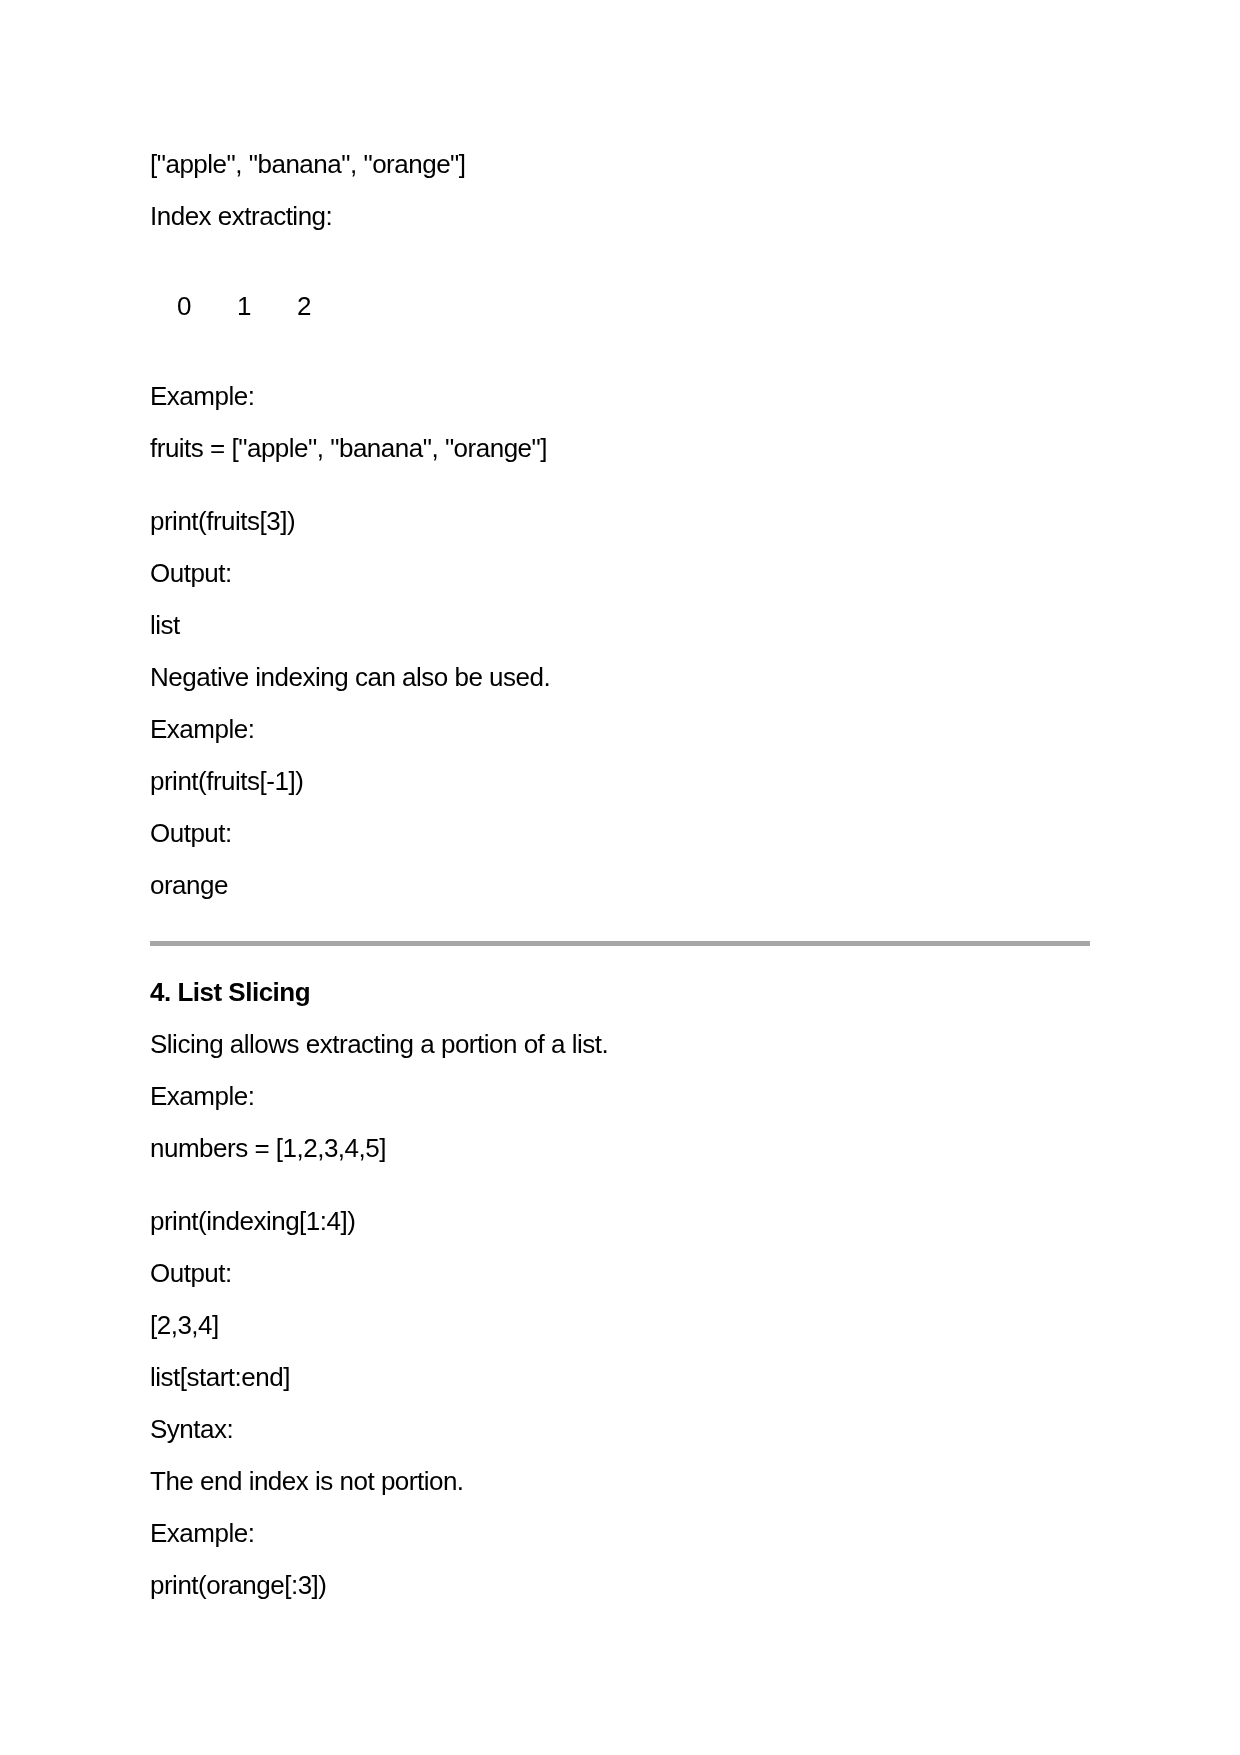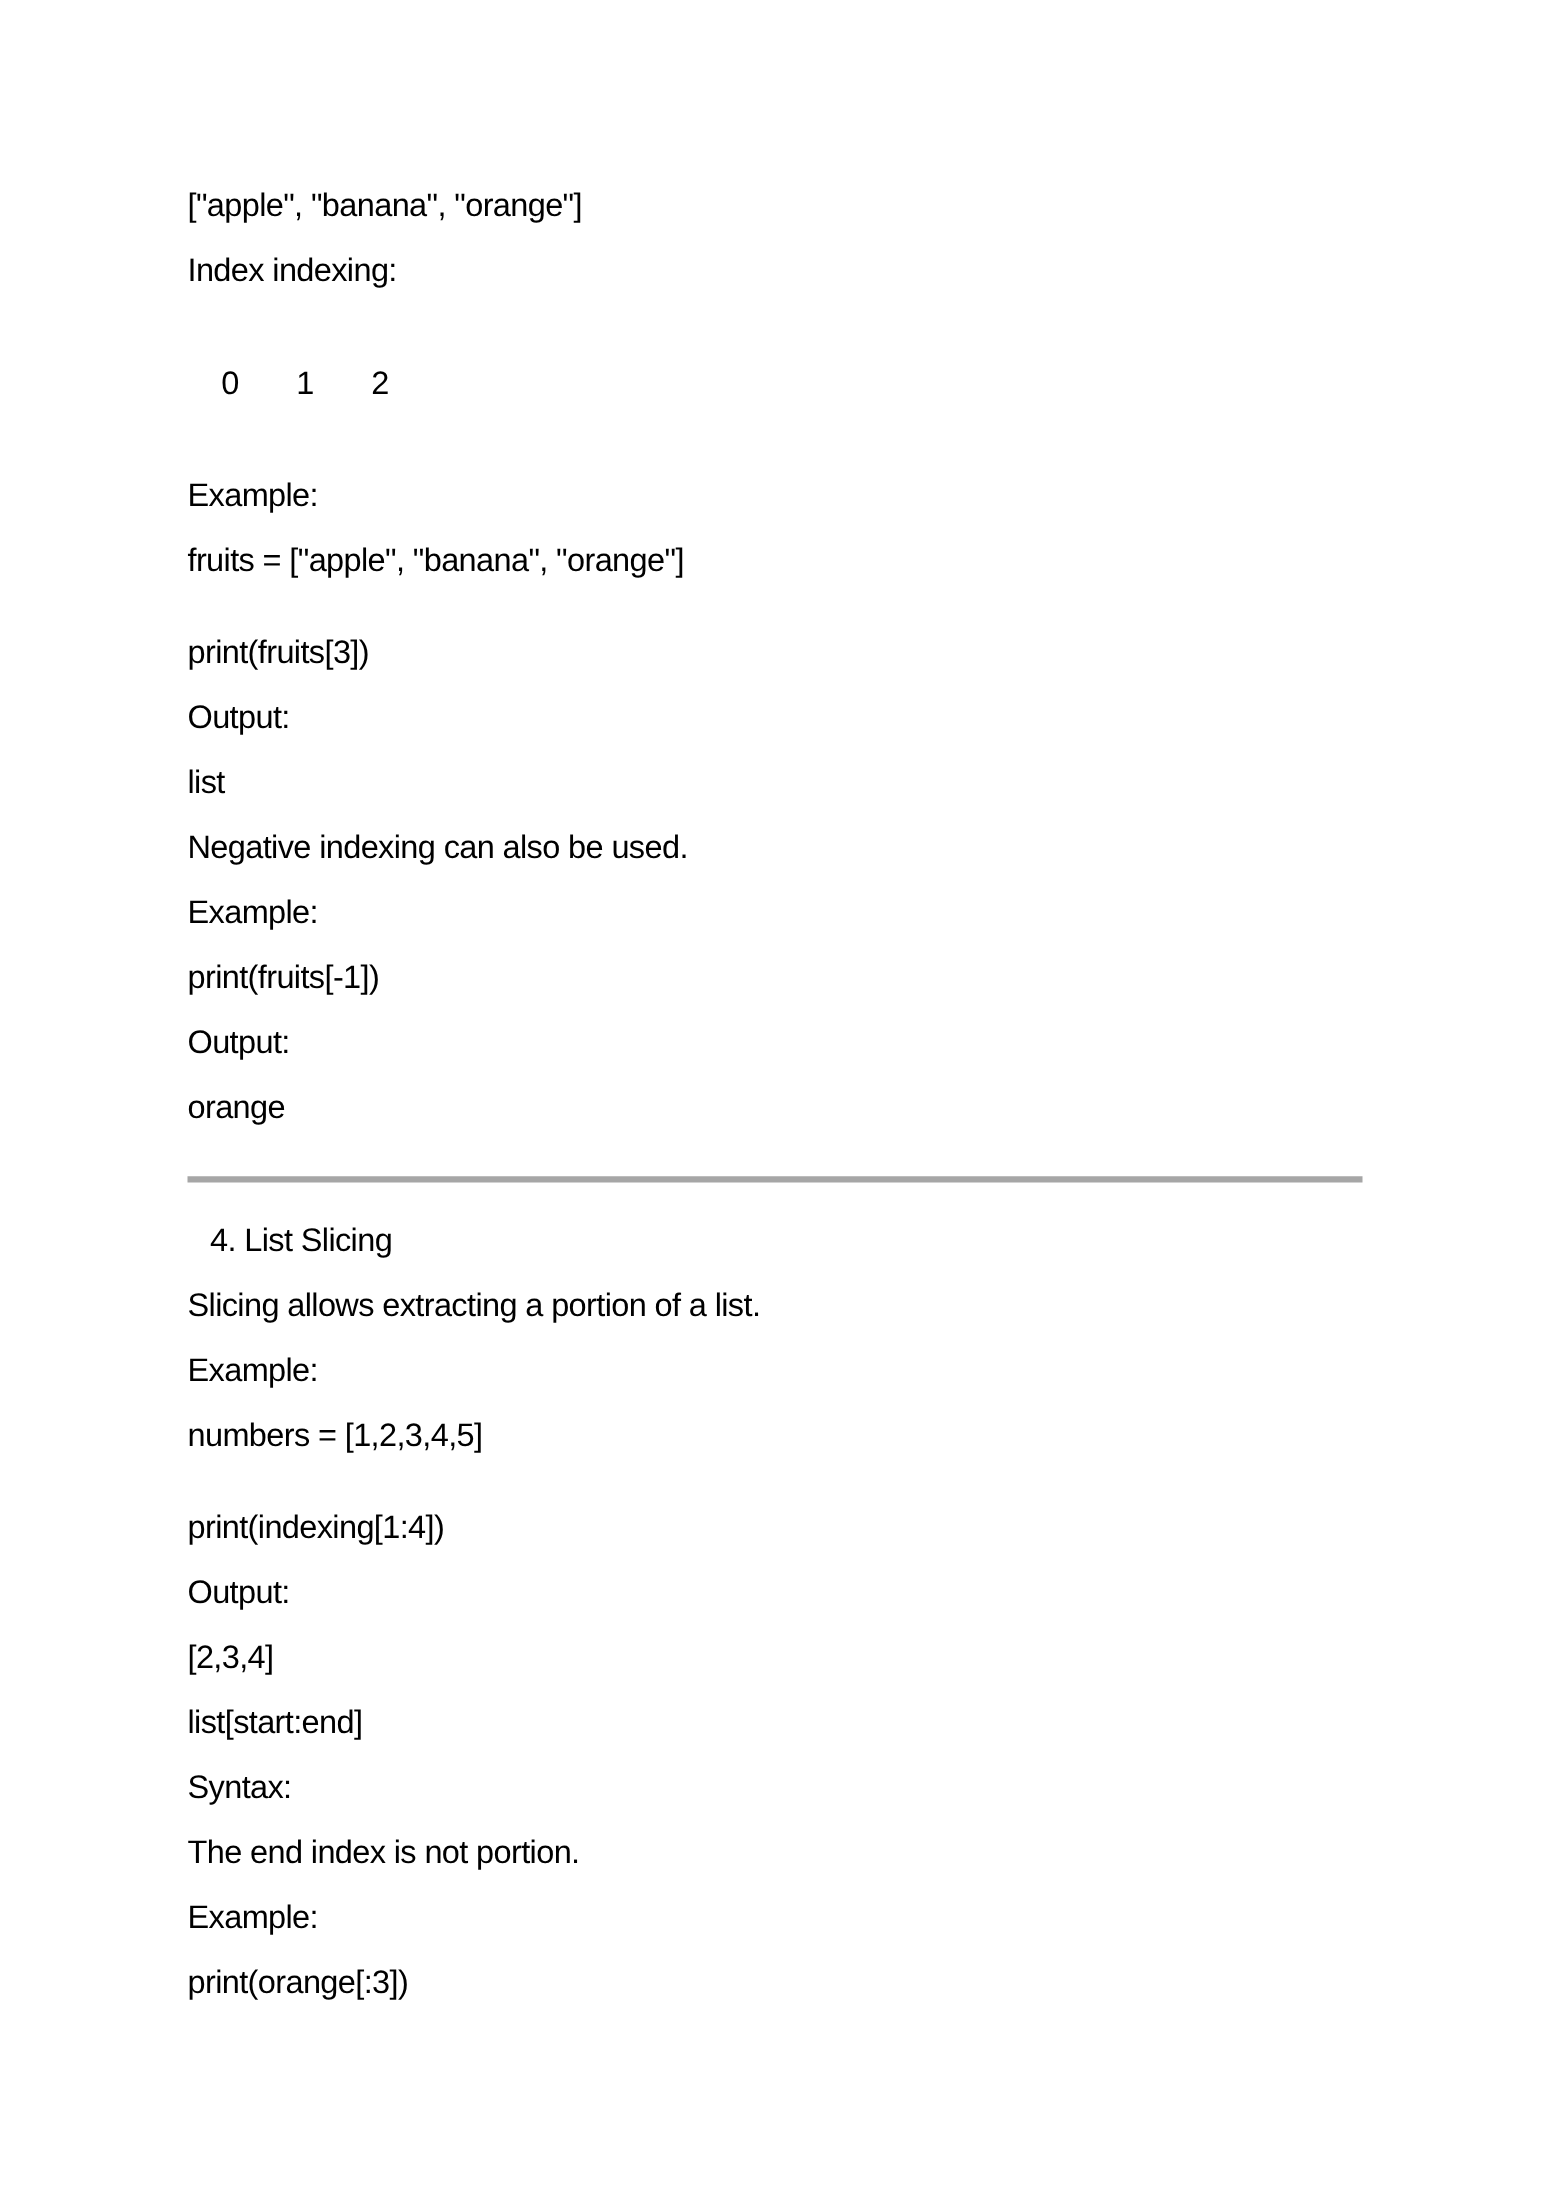--- a/index.html
+++ b/index.html
@@ -37,34 +37,34 @@
     width: auto;
   }
   .divider {
     border: none;
     height: 5px;
     background: #a6a6a6;
     margin: 37px 0 27px 0;
   }
   .heading {
     font-size: 26px;
-    font-weight: 400;
+    font-weight: 700;
     line-height: 38px;
-    margin: 0 0 14px 18px;
+    margin: 0 0 14px 0;
     white-space: pre;
   }
 </style>
 </head>
 <body>
 
 <div class="page">
 
   <p class="ln">["apple", "banana", "orange"]</p>
 
-  <p class="ln">Index indexing:</p>
+  <p class="ln">Index extracting:</p>
 
   <p class="ln index-row">
     <span class="idx">0</span><span class="idx">1</span><span class="idx last">2</span>
   </p>
 
   <p class="ln">Example:</p>
 
   <p class="ln gap-after">fruits = ["apple", "banana", "orange"]</p>
 
   <p class="ln">print(fruits[3])</p>

